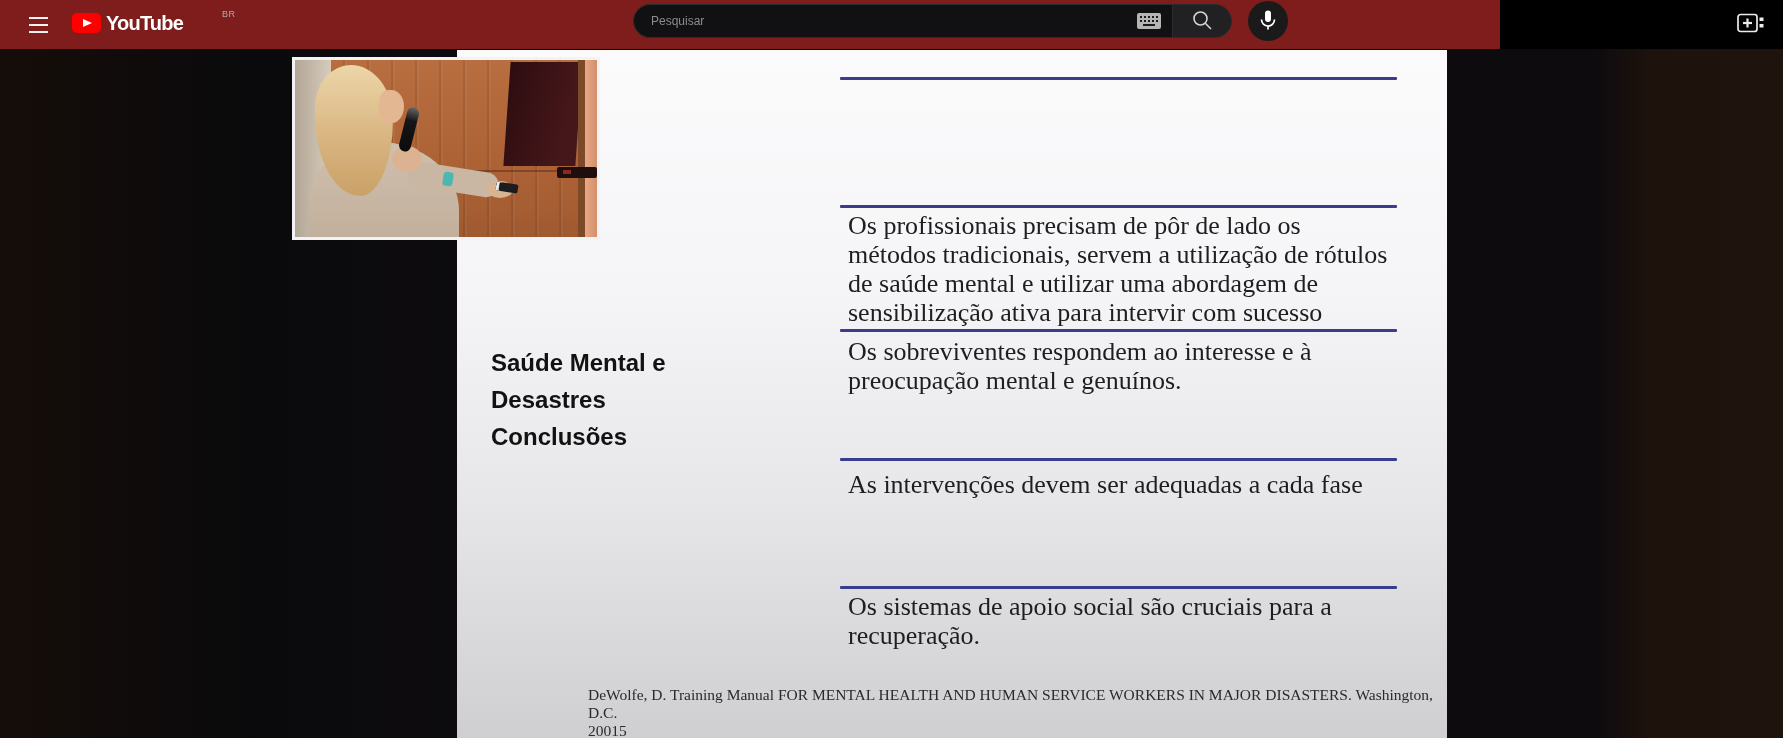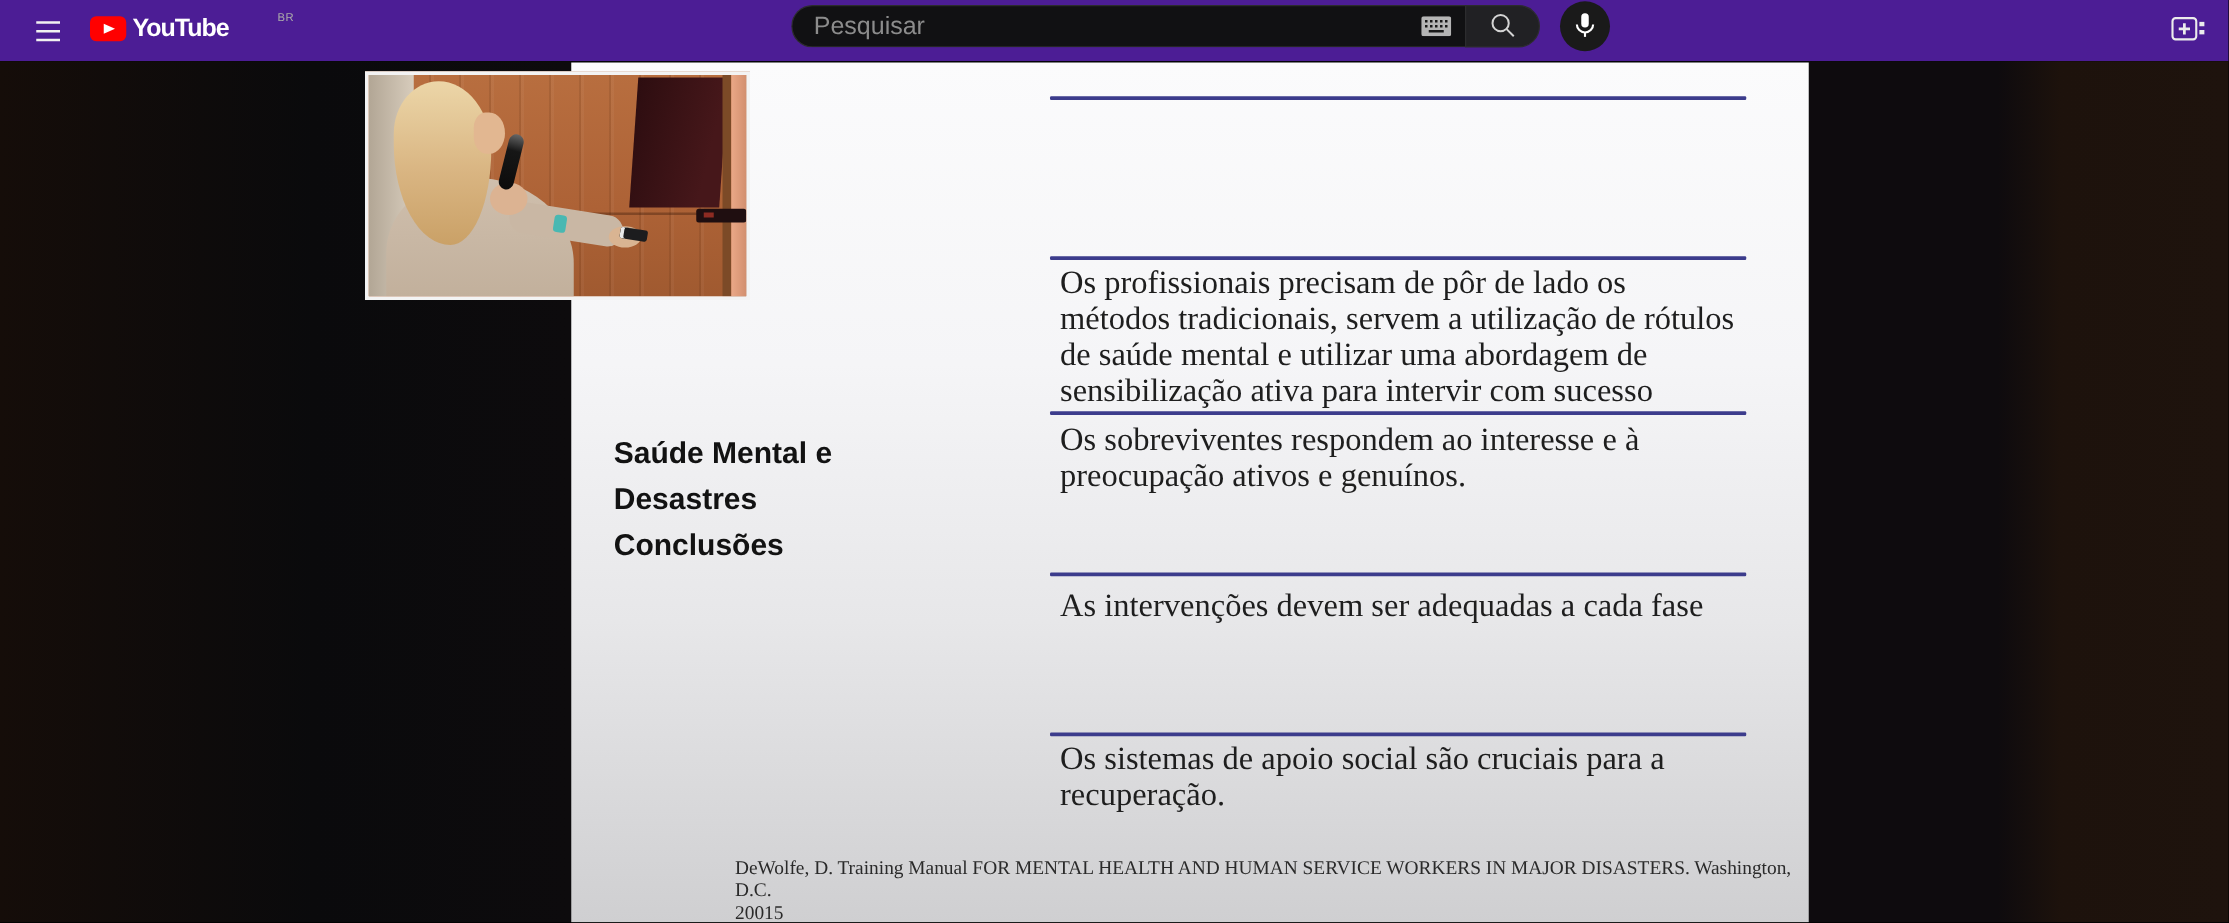--- a/index.html
+++ b/index.html
@@ -1,33 +1,33 @@
 <!DOCTYPE html>
 <html><head>
 <meta charset="utf-8">
 <style>
   html,body{margin:0;padding:0;background:#000;}
   .screen{position:relative;width:1783px;height:738px;overflow:hidden;
           font-family:"Liberation Sans",sans-serif;background:#000;}
 
   
-  .masthead{position:absolute;left:0;top:0;width:1783px;height:49px;background:#4c1d95;}
+  .masthead{position:absolute;left:0;top:0;width:1500px;height:49px;background:#7f1d1d;}
   .menu-btn{position:absolute;left:20px;top:7px;width:36px;height:36px;border:none;background:transparent;
             display:flex;flex-direction:column;justify-content:center;gap:5px;align-items:center;cursor:pointer;}
   .menu-btn span{display:block;width:19px;height:2px;background:#f1f1f1;}
   .logo{position:absolute;left:72px;top:11px;display:flex;align-items:flex-start;cursor:pointer;}
   .logo-badge{width:29px;height:20px;background:#ff0000;border-radius:5px;position:relative;margin-top:2px;}
   .logo-badge::after{content:"";position:absolute;left:11px;top:5.5px;border-left:9px solid #fff;
             border-top:4.5px solid transparent;border-bottom:4.5px solid transparent;}
   .logo-word{color:#fff;font-weight:700;font-size:20px;letter-spacing:-0.8px;margin-left:5px;line-height:24px;}
   .logo-region{color:#aaa;font-size:9px;font-weight:400;margin-left:3px;margin-top:-2px;letter-spacing:0.5px;padding-left:36px;}
 
   .search-pill{position:absolute;left:633px;top:4px;height:34px;display:flex;}
   .search-input{box-sizing:border-box;width:539px;height:34px;background:#111113;border:1px solid #2c2c2e;
-            border-right:none;border-radius:17px 0 0 17px;color:#e6e6e6;font-size:20px;
+            border-right:none;border-radius:17px 0 0 17px;color:#e6e6e6;font-size:12px;
             padding:0 42px 0 17px;outline:none;font-family:"Liberation Sans",sans-serif;}
   .search-input::placeholder{color:#8c8c8c;}
   .kbd-icon{position:absolute;left:504px;top:9px;width:24px;height:16px;cursor:pointer;}
   .search-btn{box-sizing:border-box;width:60px;height:34px;background:#212124;border:1px solid #2c2c2e;
             border-radius:0 17px 17px 0;display:flex;align-items:center;justify-content:center;cursor:pointer;}
   .mic-btn{position:absolute;left:1248px;top:1px;width:40px;height:40px;border-radius:50%;background:#1a1a1a;
             border:none;display:flex;align-items:center;justify-content:center;cursor:pointer;}
   .create-btn{position:absolute;left:1733px;top:9px;width:36px;height:30px;background:transparent;border:none;
             display:flex;align-items:center;justify-content:center;cursor:pointer;}
 
@@ -171,21 +171,21 @@
       <div class="divider d2"></div>
       <div class="divider d3"></div>
       <div class="divider d4"></div>
       <div class="divider d5"></div>
 
       <div class="bullet b2">Os profissionais precisam de pôr de lado os
 métodos tradicionais, servem a utilização de rótulos
 de saúde mental e utilizar uma abordagem de
 sensibilização ativa para intervir com sucesso</div>
       <div class="bullet b3">Os sobreviventes respondem ao interesse e à
-preocupação ativos e genuínos.</div>
+preocupação mental e genuínos.</div>
       <div class="bullet b4">As intervenções devem ser adequadas a cada fase</div>
       <div class="bullet b5">Os sistemas de apoio social são cruciais para a
 recuperação.</div>
 
       <div class="citation">DeWolfe, D. Training Manual FOR MENTAL HEALTH AND HUMAN SERVICE WORKERS IN MAJOR DISASTERS. Washington, D.C.
 20015</div>
     </div>
 
     <div class="inset">
       <div class="wood"></div>

